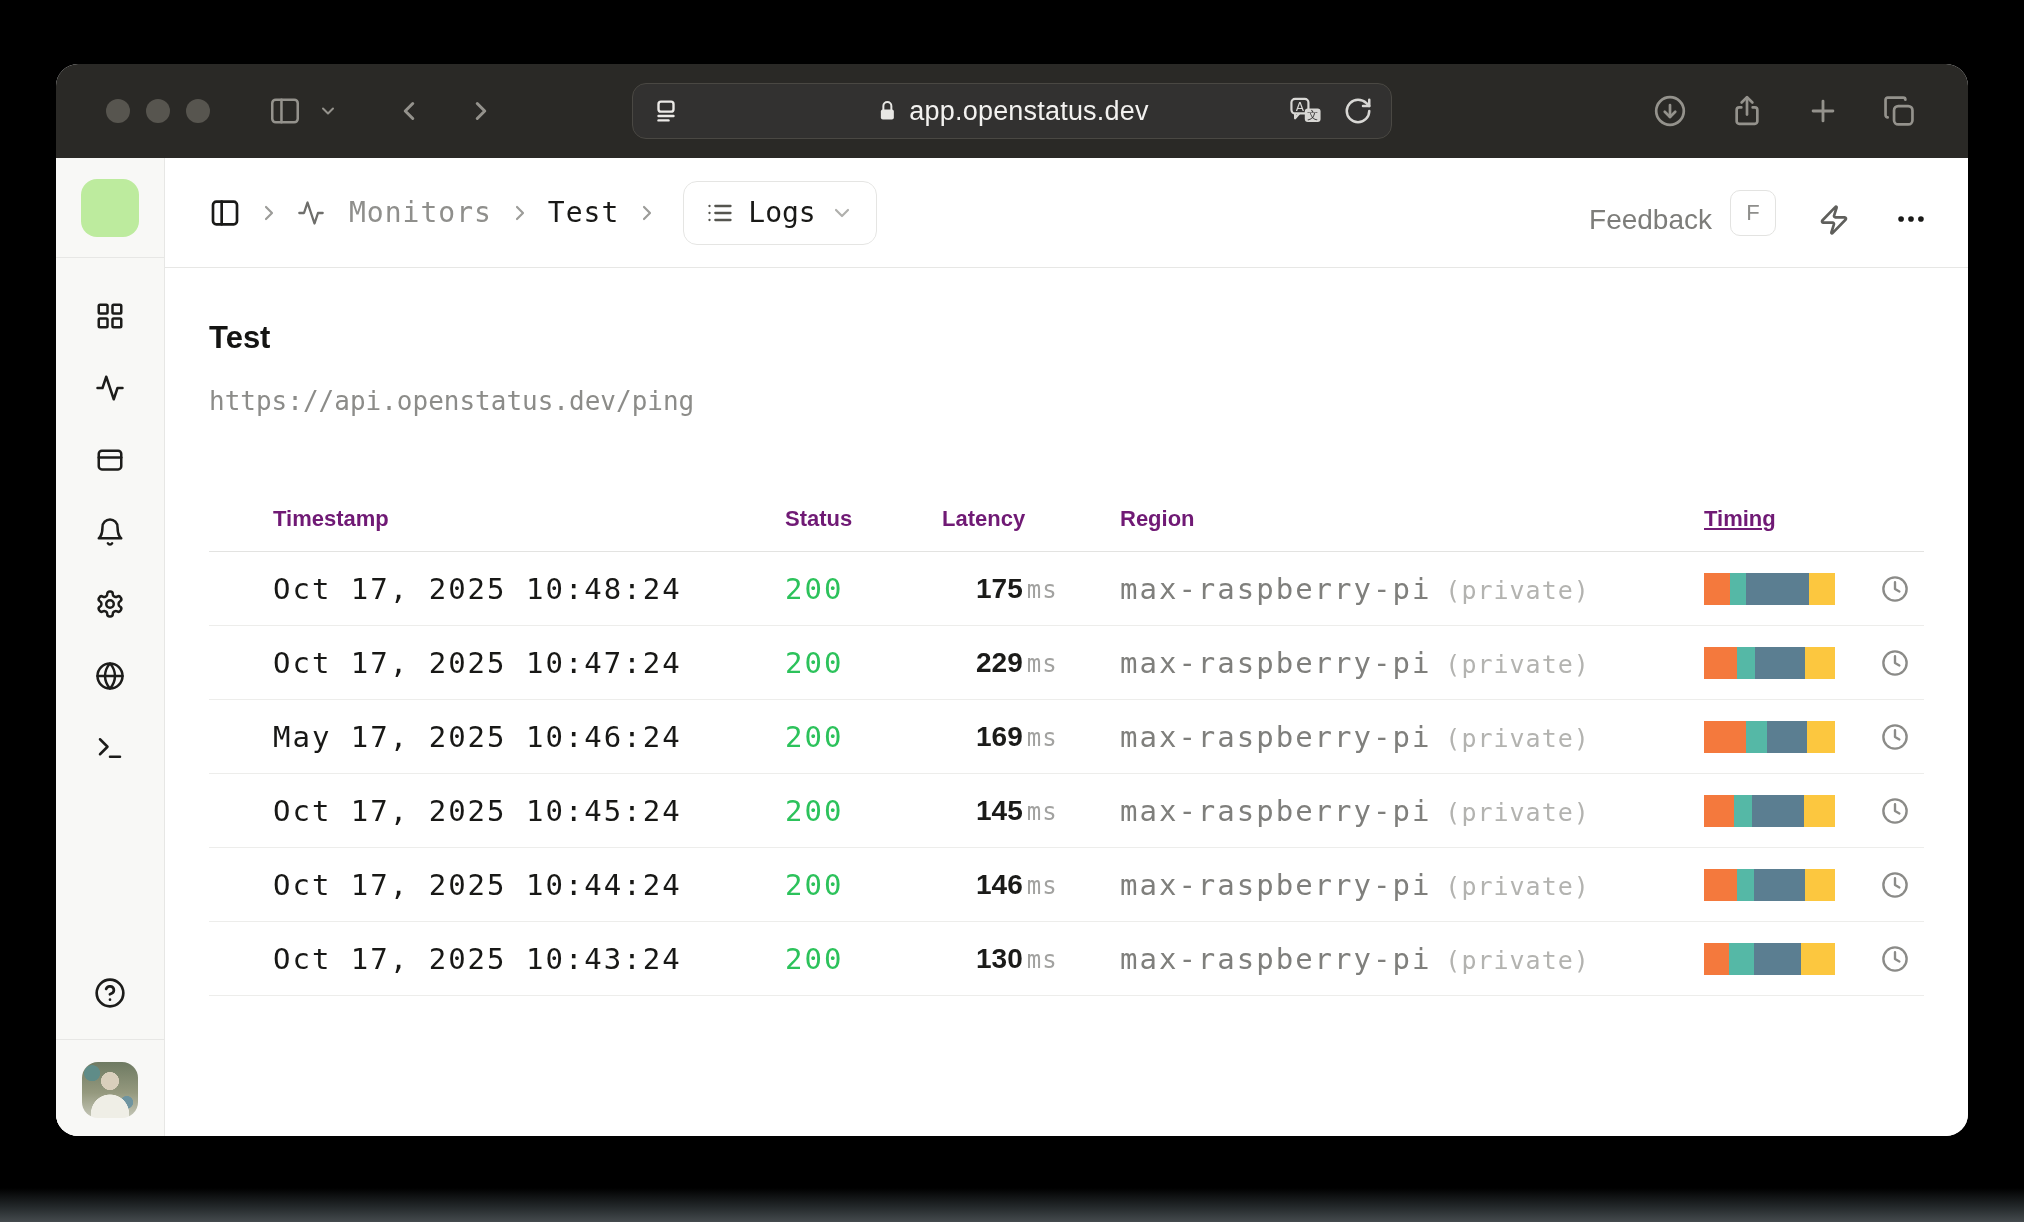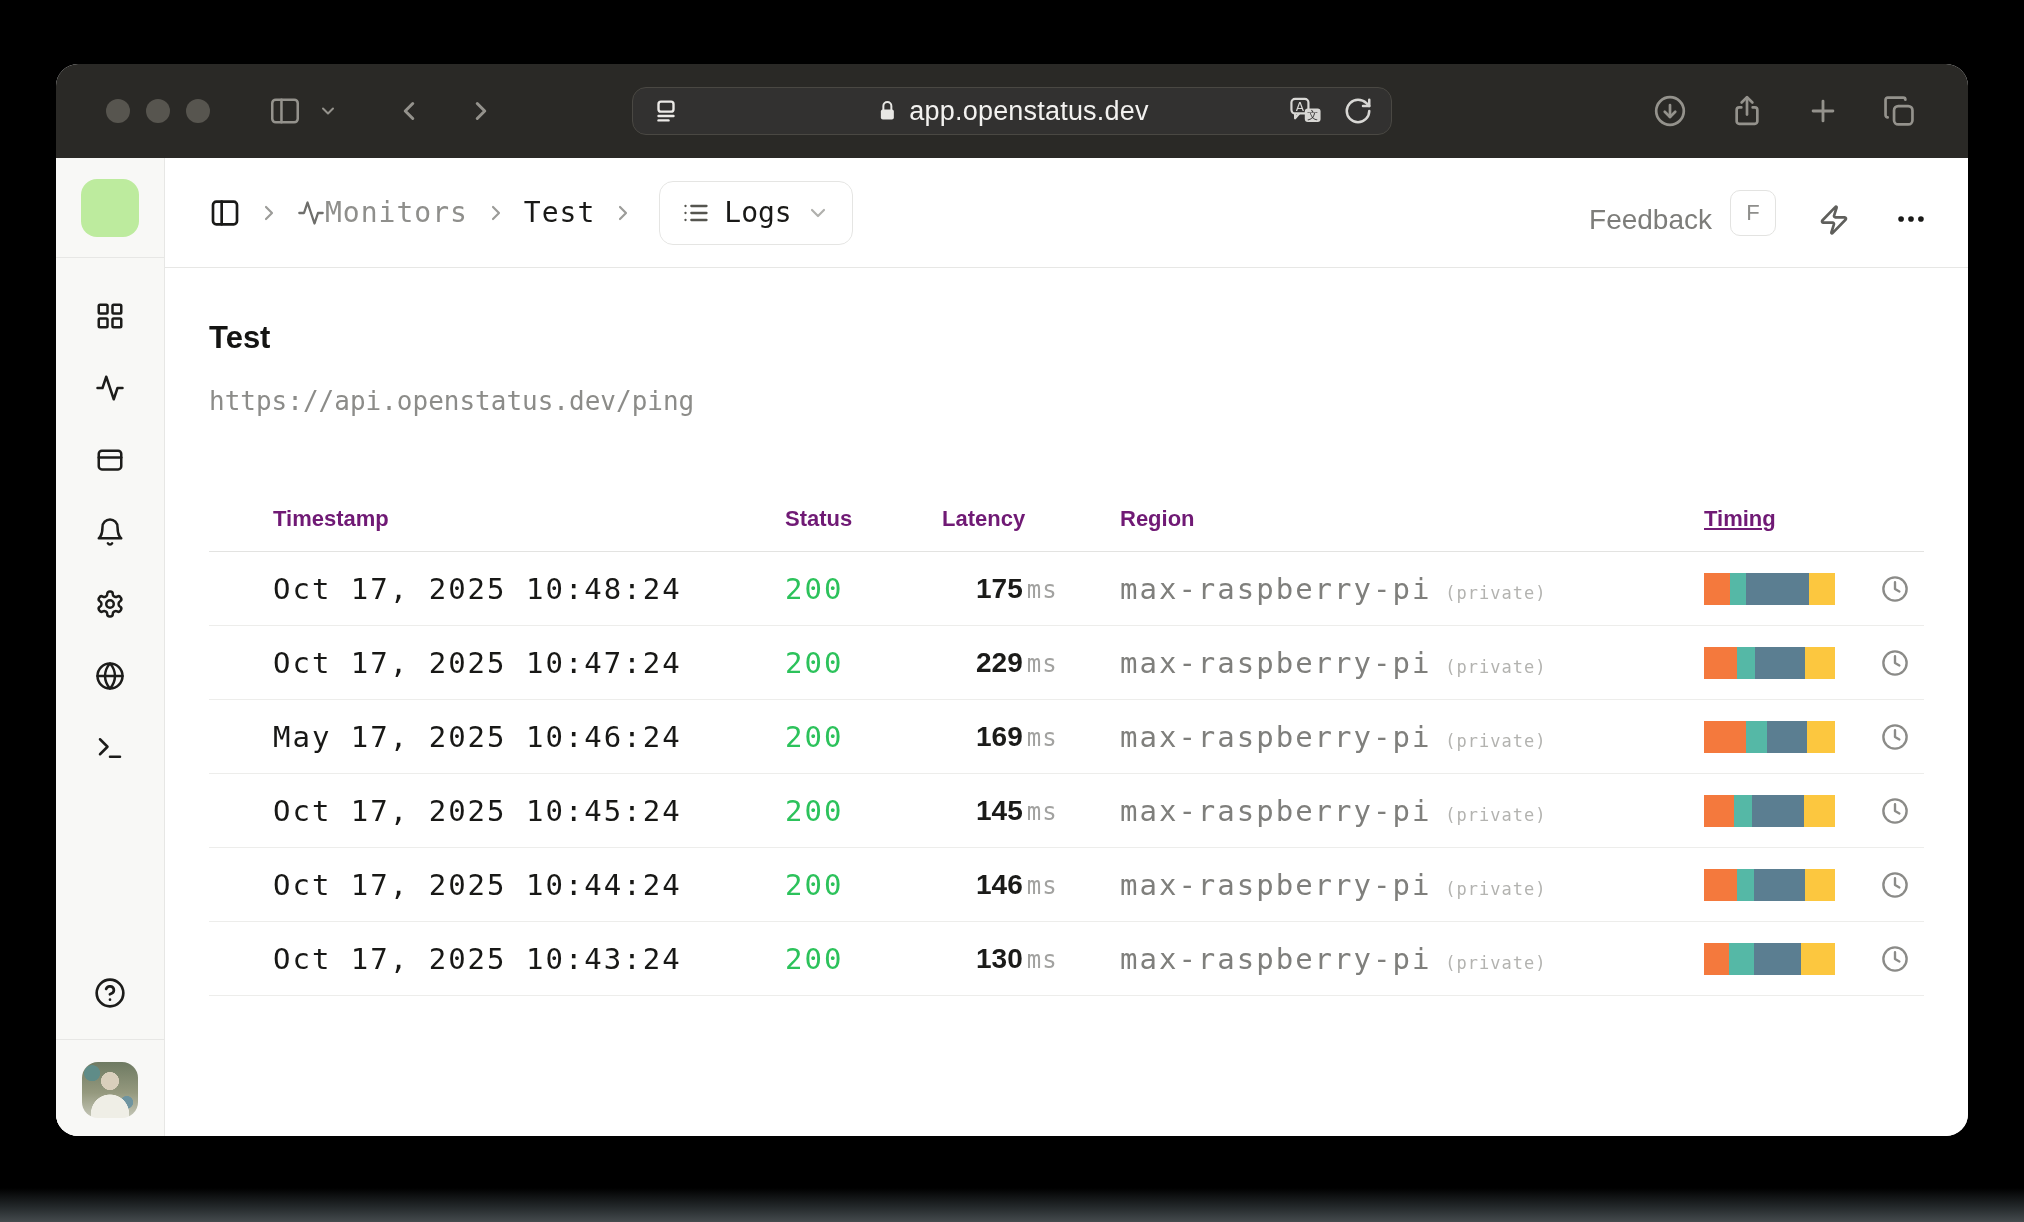--- a/index.html
+++ b/index.html
@@ -14,21 +14,21 @@
             display:flex; flex-direction:column; }
 
   
   .titlebar { position:relative; height:94px; flex:0 0 94px; background:#2a2926;
               display:flex; align-items:center; padding:0 50px; }
   .lights { display:flex; gap:16px; }
   .light { width:24px; height:24px; border-radius:50%; background:#57554f; }
   .tb-icon { color:#94928c; display:flex; align-items:center; justify-content:center; }
   .tb-group { display:flex; align-items:center; }
   .urlfield { position:absolute; left:50%; top:50%; transform:translate(-50%,-50%);
-              width:760px; height:48px; border-radius:14px; background:#323130;
+              width:760px; height:56px; border-radius:14px; background:#323130;
               border:1.5px solid #4a4843; display:flex; align-items:center; padding:0 18px; }
   .urlcenter { position:absolute; left:50%; transform:translateX(-50%);
                display:flex; align-items:center; gap:10px; color:#f1f0ee; }
   .urltext { font-size:27px; color:#f3f2f0; letter-spacing:.2px; }
   .url-right { margin-left:auto; display:flex; align-items:center; gap:20px; color:#d8d7d4; }
   .tb-right { position:absolute; right:52px; top:0; height:100%;
               display:flex; align-items:center; gap:42px; color:#908e88; }
 
   
   .app { flex:1; display:flex; min-height:0; background:#fff; }
@@ -49,21 +49,21 @@
               radial-gradient(circle at 18% 20%, #5f8c88 0 12%, rgba(0,0,0,0) 13%),
               radial-gradient(circle at 80% 72%, #6e94a0 0 10%, rgba(0,0,0,0) 11%),
               linear-gradient(180deg,#6e7a62 0%,#95997e 55%,#c5c7b8 100%); }
 
   .main { flex:1; display:flex; flex-direction:column; min-width:0; }
 
   
   .app-header { height:110px; flex:0 0 110px; border-bottom:1px solid #e7e7e5;
                 display:flex; align-items:center; padding:0 40px 0 44px; }
   .crumb-sep { color:#9c9c99; margin:0 16px; display:flex; }
-  .crumb { display:flex; align-items:center; gap:0;
+  .crumb { display:flex; align-items:center; gap:24px;
            font-family:"DejaVu Sans Mono", monospace; font-size:28px; letter-spacing:1px; }
   .crumb.muted { color:#8f8f8c; }
   .crumb.dark { color:#191917; }
   .logs-btn { margin-left:8px; display:flex; align-items:center; gap:14px;
               border:1px solid #e5e5e3; border-radius:14px; height:64px; padding:0 22px;
               background:#fff; cursor:pointer;
               font-family:"DejaVu Sans Mono", monospace; font-size:28px; color:#191917; }
   .hdr-right { margin-left:auto; display:flex; align-items:flex-end; }
   .feedback { color:#7d7d7a; font-size:28px; cursor:pointer; }
   .kbd { width:46px; height:46px; border:1.5px solid #e3e3e1; border-radius:10px;
@@ -94,21 +94,21 @@
   .thead .timing-h { padding-left:0;text-decoration:underline; }
   .log-row { height:74px; border-bottom:1px solid #ededeb; cursor:pointer; }
   .dot { width:18px; height:18px; border-radius:5px; margin-left:13px; }
   .mono { font-family:"DejaVu Sans Mono", monospace; font-size:29px; letter-spacing:2px; }
   .ts { color:#181816; }
   .status-ok { font-weight:400; }
   .lat-num { font-size:28px; font-weight:600; color:#1b1b19;margin-left:34px; }
   .lat-unit { font-family:"DejaVu Sans Mono", monospace; font-size:24px; color:#a2a2a0;
               margin-left:4px; letter-spacing:1px; }
   .region-name { color:#7f7f7c; }
-  .region-note { font-size:17px; color:#b3b3b0; margin-left:14px; letter-spacing:1px; }
+  .region-note { font-size:25px; color:#b3b3b0; margin-left:14px; letter-spacing:1px; }
   .timing-cell { display:flex; align-items:center; justify-content:space-between;
                  padding-right:14px; }
   .timing-bar { width:131px; height:32px; display:flex; overflow:hidden; }
   .timing-bar span { height:100%; }
   .clock { color:#8b8b88; display:flex; }
 </style>
 </head>
 <body>
 
 <div class="window">

